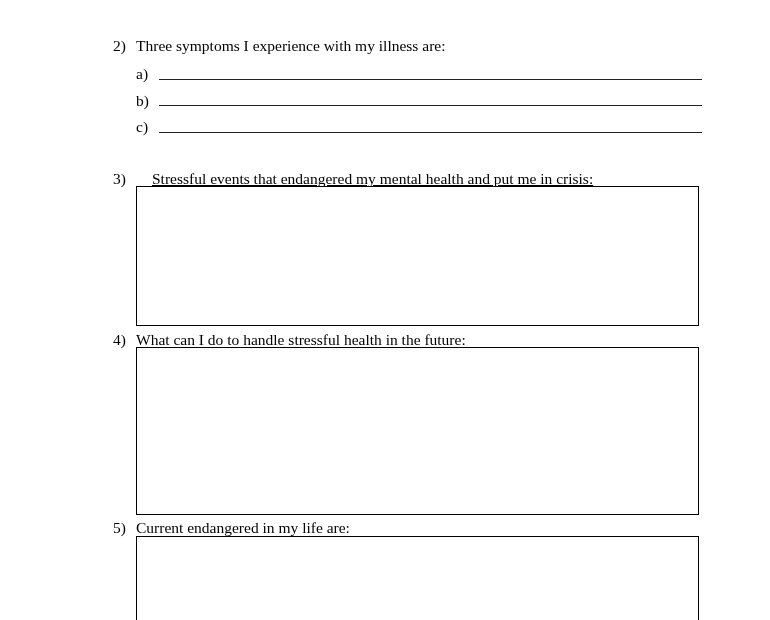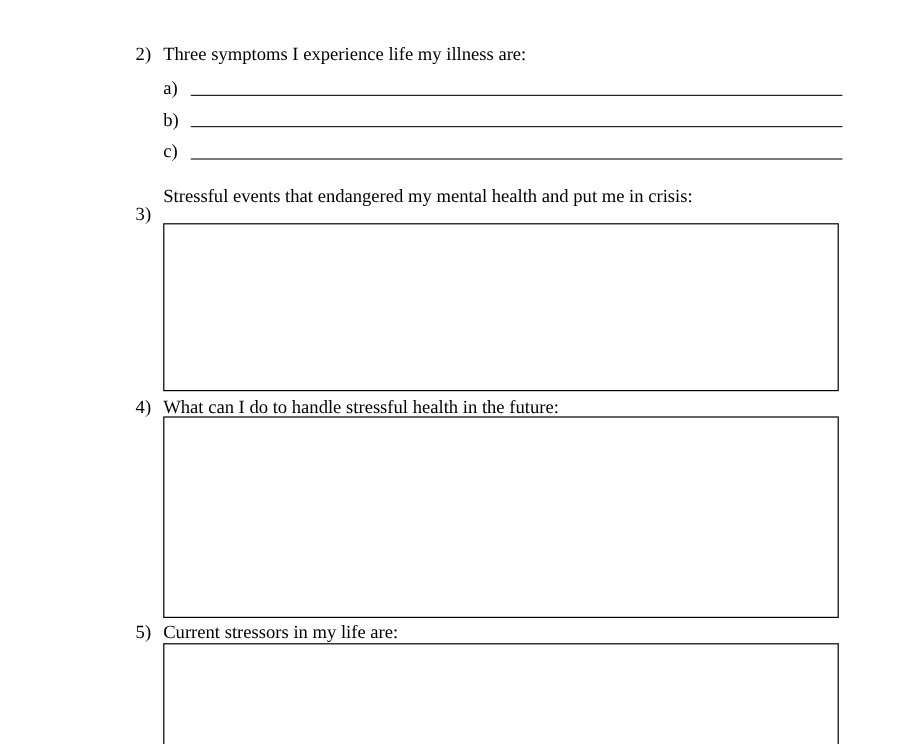--- a/index.html
+++ b/index.html
@@ -51,41 +51,41 @@
 </head>
 <body>
 
 <div class="abs" style="left:148px; top:-2px; width:130px; height:4px; overflow:hidden;">
   
   
 </div>
 
 <div>
   <span class="num" style="top:37px;">2)</span>
-  <span class="q-text" style="top:37px;">Three symptoms I experience life my illness are:</span>
+  <span class="q-text" style="top:37px;">Three symptoms I experience with my illness are:</span>
 
   <span class="sub-label" style="top:65px;">a)</span>
   <div class="answer-line" style="top:79px;"></div>
 
   <span class="sub-label" style="top:92px;">b)</span>
   <div class="answer-line" style="top:105px;"></div>
 
   <span class="sub-label" style="top:118px;">c)</span>
   <div class="answer-line" style="top:132px;"></div>
 </div>
 
 <div>
   <span class="num" style="top:170px;">3)</span>
-  <span class="q-text" style="top:155px; ">Stressful events that endangered my mental health and put me in crisis:</span>
+  <span class="q-text" style="top:170px; text-decoration: underline; margin-left: 16px;">Stressful events that endangered my mental health and put me in crisis:</span>
   <div class="answer-box" style="top:186px; height:140px;"></div>
 </div>
 
 <div>
   <span class="num" style="top:331px;">4)</span>
   <span class="q-text" style="top:331px;">What can I do to handle stressful health in the future:</span>
   <div class="answer-box" style="top:347px; height:168px;"></div>
 </div>
 
 <div>
   <span class="num" style="top:519px;">5)</span>
-  <span class="q-text" style="top:519px;">Current stressors in my life are:</span>
+  <span class="q-text" style="top:519px;">Current endangered in my life are:</span>
   <div class="answer-box" style="top:536px; height:100px;"></div>
 </div>
 
 </body></html>

